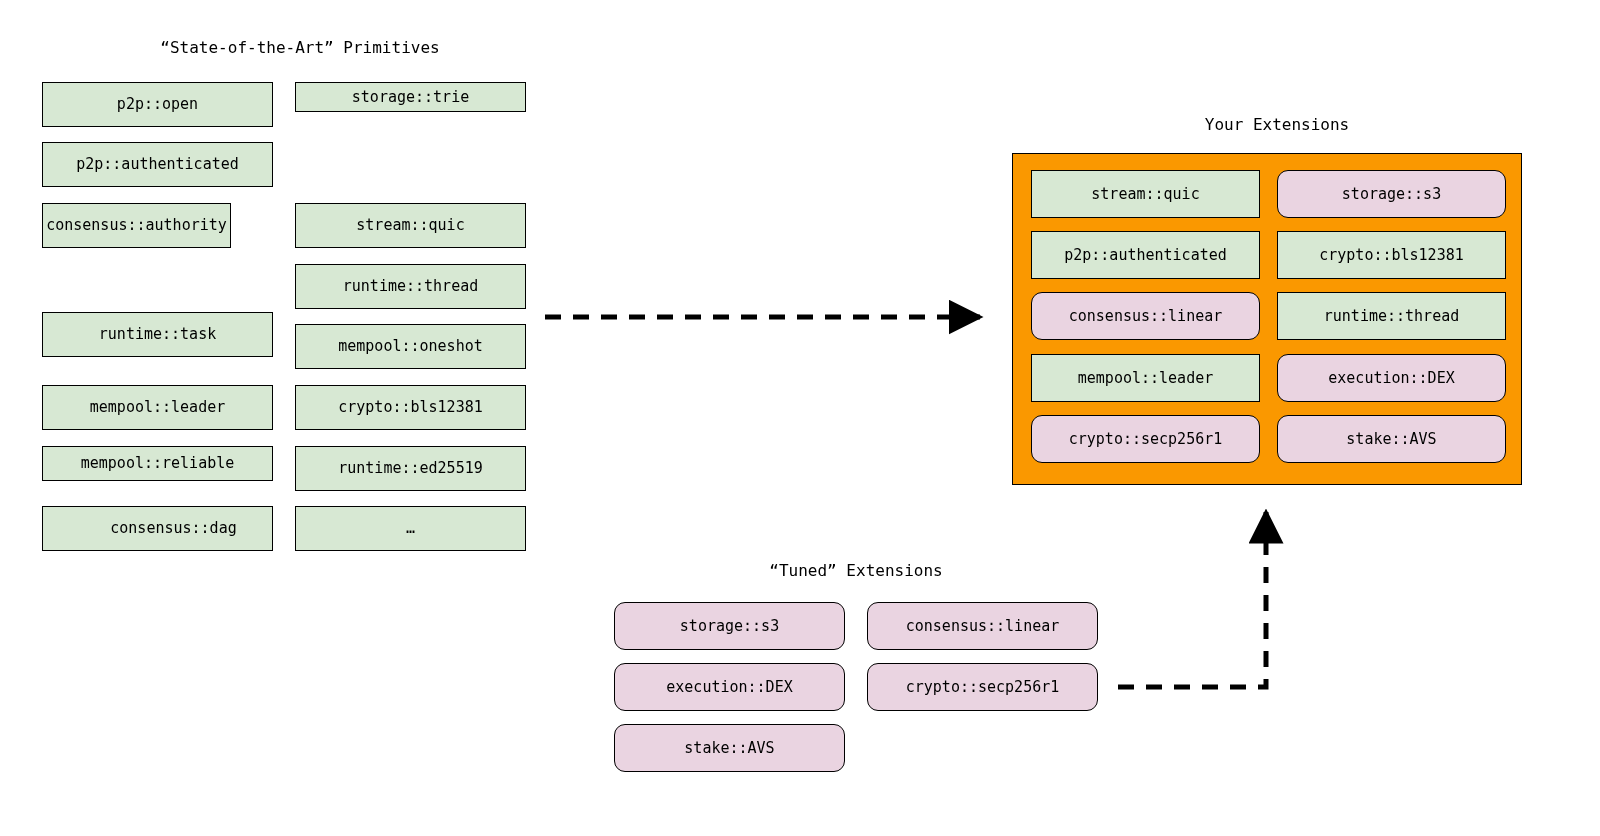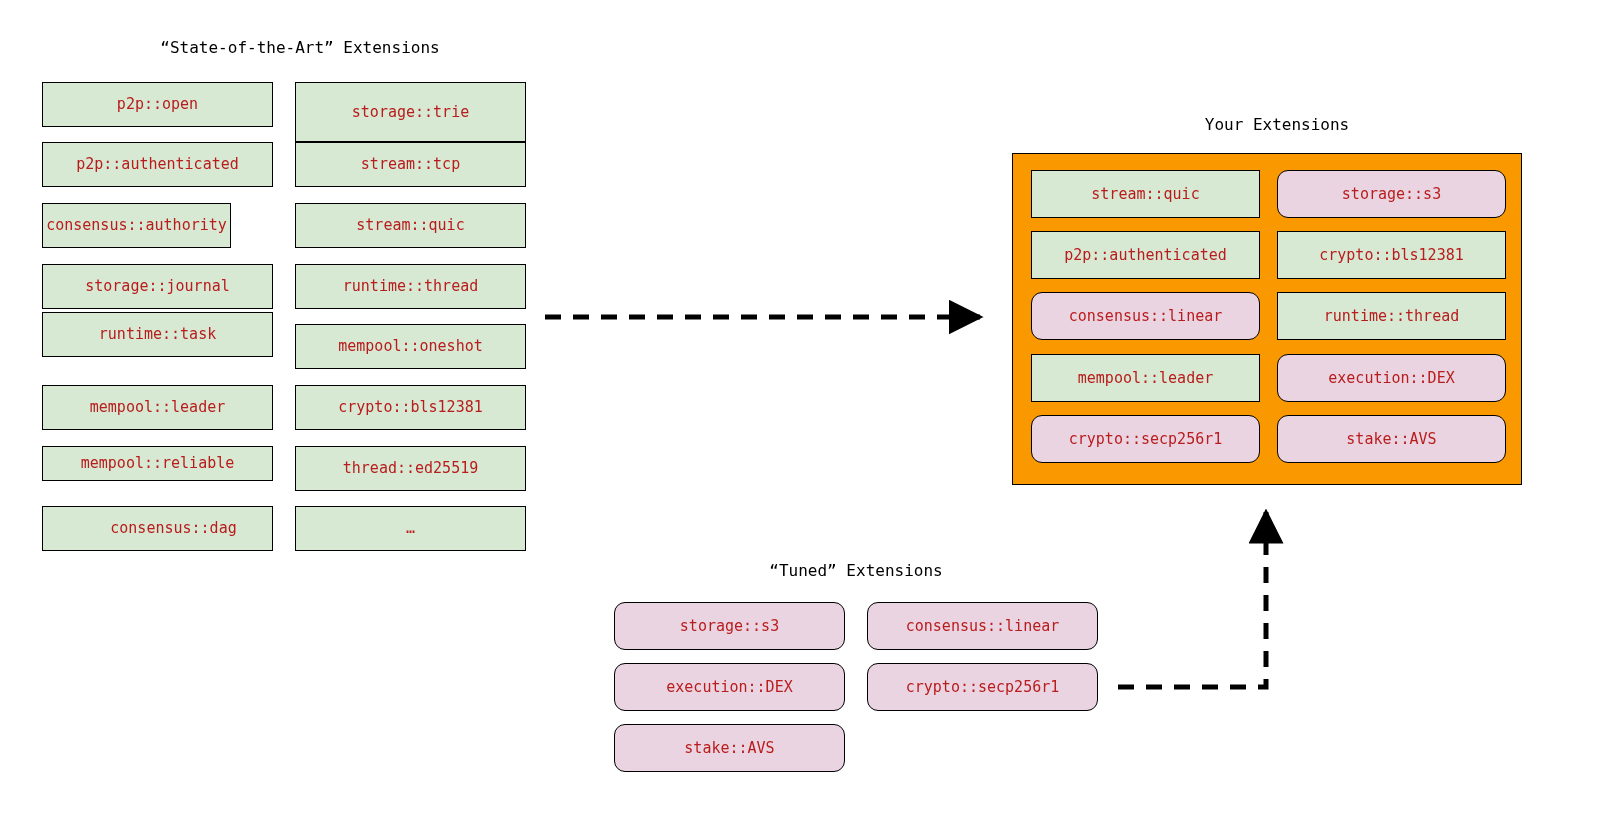--- a/index.html
+++ b/index.html
@@ -37,21 +37,21 @@
   
   .chip {
     position: absolute;
     box-sizing: border-box;
     border: 1.6px solid #000000;
     display: flex;
     align-items: center;
     justify-content: center;
     font-family: "DejaVu Sans Mono", "Liberation Mono", monospace;
     font-size: 15px;
-    color: #b91c1c;
+    color: #000000;
     white-space: nowrap;
     line-height: 1;
   }
   .chip.green  { background: #d7e8d3; }
   .chip.pink   { background: #ead4e1; border-radius: 11px; }
 
   
   .app-box {
     position: absolute;
     box-sizing: border-box;
@@ -68,38 +68,36 @@
     height: 836px;
     pointer-events: none;
     overflow: visible;
   }
 </style>
 </head>
 <body>
 
 <div class="canvas">
 
-  <div class="heading" style="left:42px; top:38px; width:516px;">“State-of-the-Art” Extensions</div>
+  <div class="heading" style="left:42px; top:38px; width:516px;">“State-of-the-Art” Primitives</div>
 
   <div class="chip green" style="left:42px; top:82px; width:231px; height:45px;">p2p::open</div>
   <div class="chip green" style="left:42px; top:142px; width:231px; height:45px;">p2p::authenticated</div>
   <div class="chip green" style="left:42px; top:203px; width:189px; height:45px;">consensus::authority</div>
-  <div class="chip green" style="left:42px; top:264px; width:231px; height:45px;">storage::journal</div>
   <div class="chip green" style="left:42px; top:312px; width:231px; height:45px;">runtime::task</div>
   <div class="chip green" style="left:42px; top:385px; width:231px; height:45px;">mempool::leader</div>
   <div class="chip green" style="left:42px; top:446px; width:231px; height:35px;">mempool::reliable</div>
   <div class="chip green" style="left:42px; top:506px; width:231px; height:45px;padding-left:32px;">consensus::dag</div>
 
-  <div class="chip green" style="left:295px; top:82px; width:231px; height:60px;">storage::trie</div>
-  <div class="chip green" style="left:295px; top:142px; width:231px; height:45px;">stream::tcp</div>
+  <div class="chip green" style="left:295px; top:82px; width:231px; height:30px;">storage::trie</div>
   <div class="chip green" style="left:295px; top:203px; width:231px; height:45px;">stream::quic</div>
   <div class="chip green" style="left:295px; top:264px; width:231px; height:45px;">runtime::thread</div>
   <div class="chip green" style="left:295px; top:324px; width:231px; height:45px;">mempool::oneshot</div>
   <div class="chip green" style="left:295px; top:385px; width:231px; height:45px;">crypto::bls12381</div>
-  <div class="chip green" style="left:295px; top:446px; width:231px; height:45px;">thread::ed25519</div>
+  <div class="chip green" style="left:295px; top:446px; width:231px; height:45px;">runtime::ed25519</div>
   <div class="chip green" style="left:295px; top:506px; width:231px; height:45px;">…</div>
 
   <div class="heading" style="left:1033px; top:115px; width:488px;">Your Extensions</div>
 
   <div class="app-box" style="left:1012px; top:153px; width:510px; height:332px;"></div>
 
   <div class="chip green" style="left:1031px; top:170px; width:229px; height:48px;">stream::quic</div>
   <div class="chip green" style="left:1031px; top:231px; width:229px; height:48px;">p2p::authenticated</div>
   <div class="chip pink" style="left:1031px; top:292px; width:229px; height:48px;">consensus::linear</div>
   <div class="chip green" style="left:1031px; top:354px; width:229px; height:48px;">mempool::leader</div>

